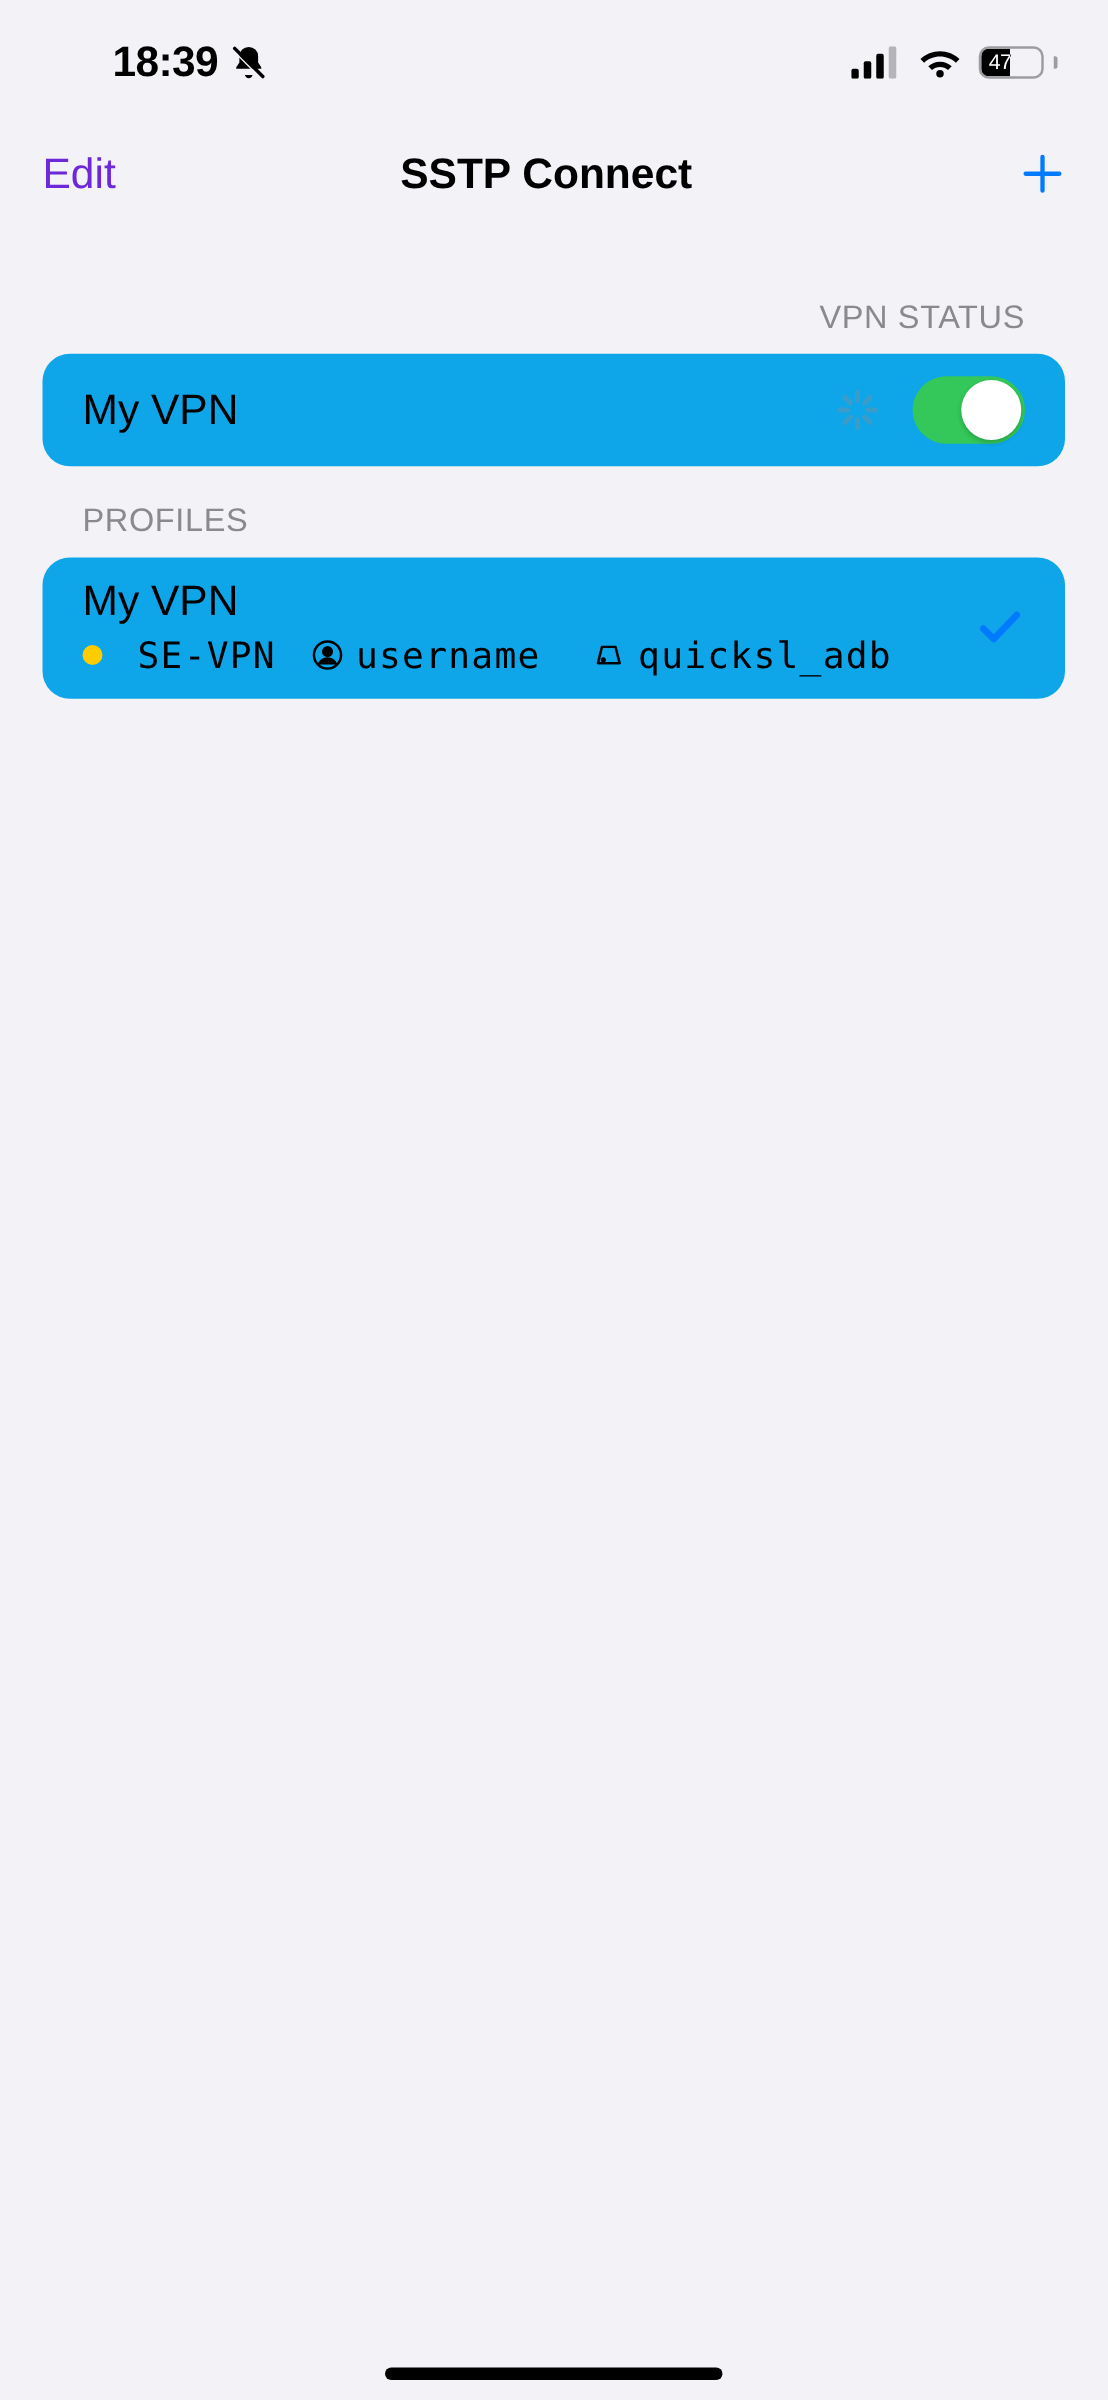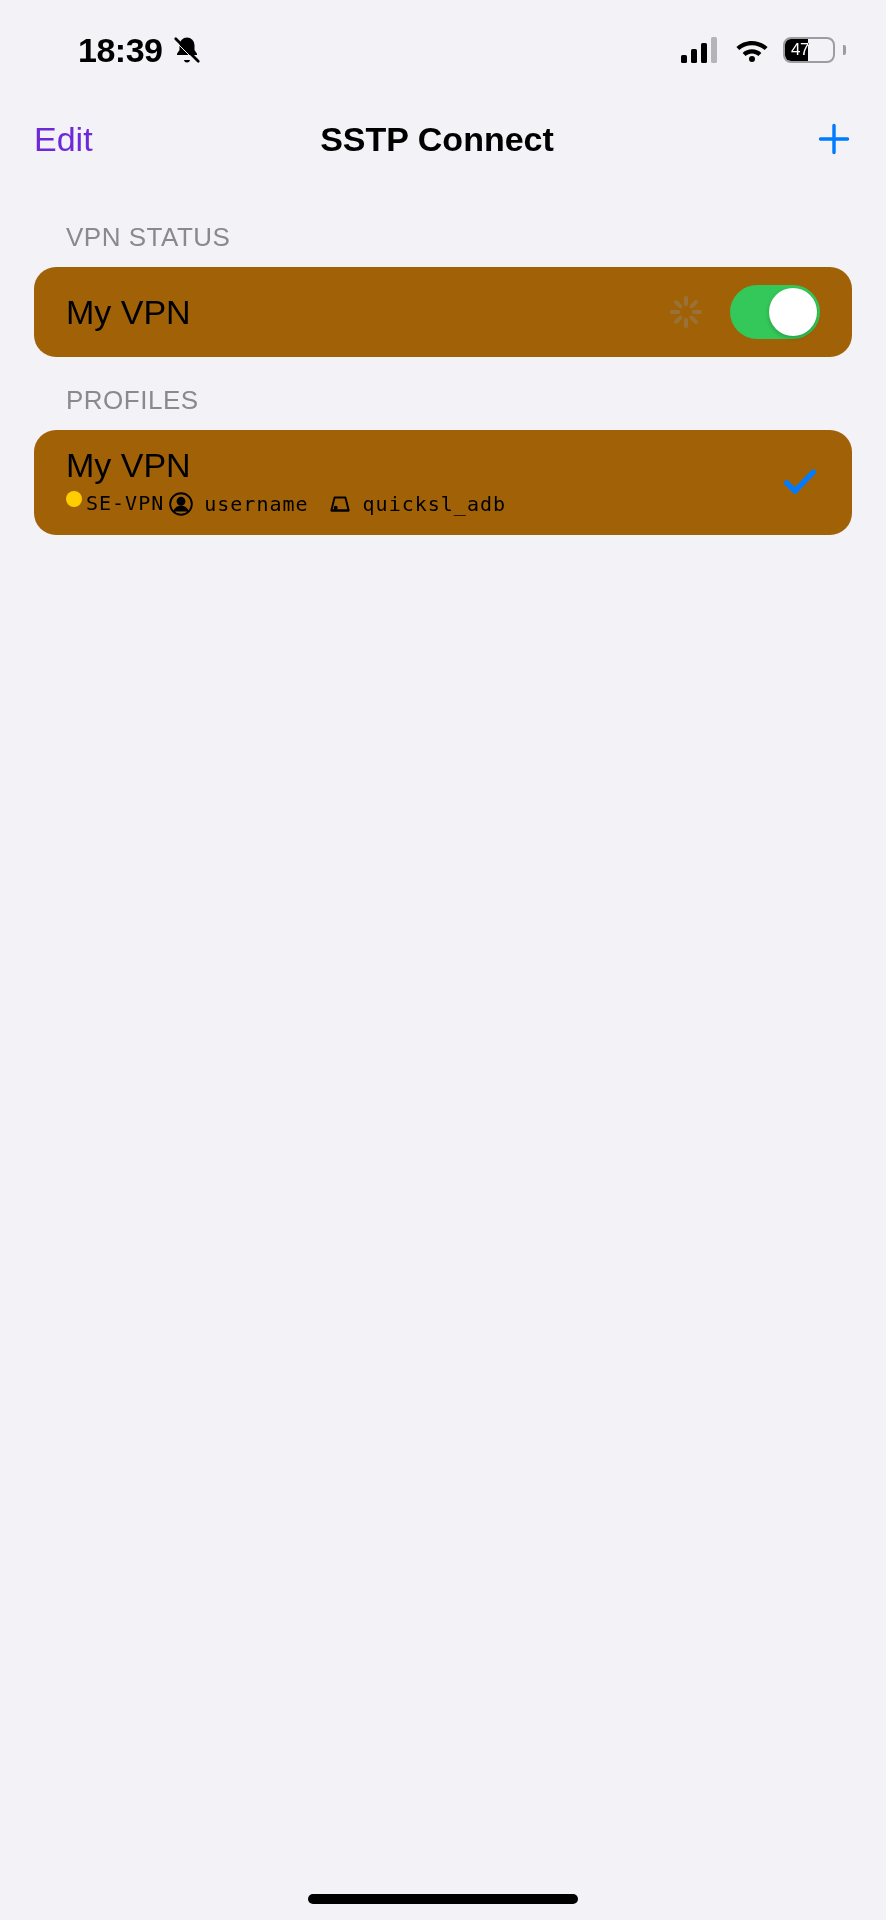--- a/index.html
+++ b/index.html
@@ -23,20 +23,21 @@
     height: 100px;
     display: flex;
     align-items: center;
     justify-content: space-between;
     padding: 0 40px 0 78px;
   }
   .status-left {
     display: flex;
     align-items: center;
     gap: 10px;
+    margin-left: 12px;
   }
   .status-time {
     font-size: 34px;
     font-weight: 600;
     letter-spacing: -0.5px;
   }
   .status-bell {
     width: 30px;
     height: 30px;
   }
@@ -125,26 +126,26 @@
   .section {
     padding: 0 34px;
   }
   .section-header {
     padding: 0 32px;
     font-size: 26px;
     font-weight: 400;
     color: #8a8a8e;
     letter-spacing: 0.5px;
   }
-  .sec-vpn-hdr   { margin-top: 44px; }
+  .sec-vpn-hdr   { margin-top: 60px; text-align: right; }
   .sec-prof-hdr  { margin-top: 28px; }
 
   .group {
     margin-top: 14px;
-    background: #a16207;
+    background: #0ea5e9;
     border-radius: 22px;
     overflow: hidden;
   }
   .row {
     min-height: 74px;
     padding: 18px 32px;
     display: flex;
     align-items: center;
     position: relative;
   }
@@ -219,23 +220,24 @@
     align-items: center;
   }
   .profile-main { flex: 1; }
   .profile-name {
     font-size: 34px;
     font-weight: 400;
   }
   .profile-sub {
     margin-top: 6px;
     display: flex;
-    gap: 4px;
+    align-items: center;
+    gap: 28px;
     font-family: "SF Mono", ui-monospace, Menlo, monospace;
-    font-size: 20px;
+    font-size: 29px;
     letter-spacing: 1px;
     color: #000;
   }
   .dot {
     width: 16px; height: 16px;
     border-radius: 50%;
     background: #ffcc00;
     flex-shrink: 0;
   }
   .sub-seg { display: flex; align-items: center; gap: 10px; }

